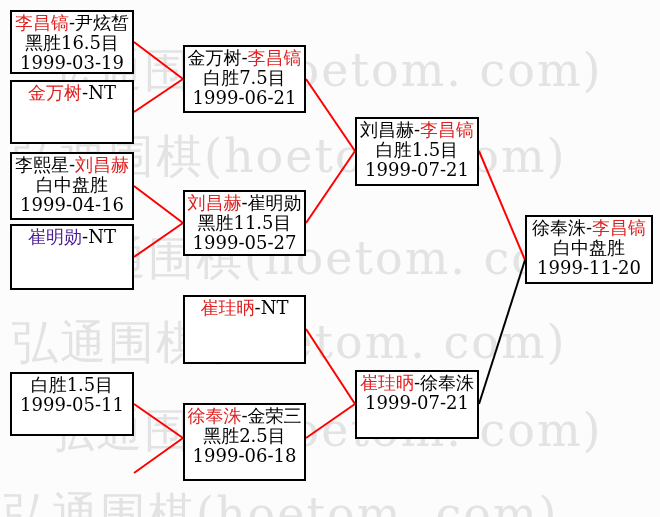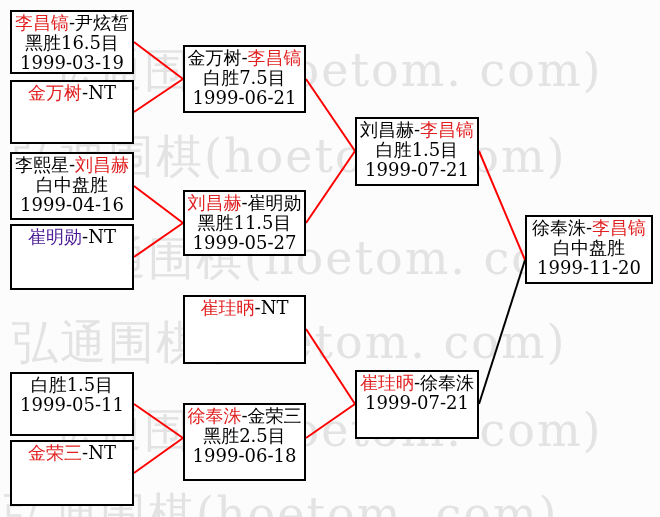--- a/index.html
+++ b/index.html
@@ -66,23 +66,20 @@
 
   <div class="box" style="left:10px;top:224px;width:124px;height:66px">
     <div class="ln"><span style="color: #4c1d95;">崔明勋</span><span>-NT</span></div>
   </div>
 
   <div class="box" style="left:10px;top:372px;width:124px;height:64px">
     <div class="ln">白胜1.5目</div>
     <div class="ln">1999-05-11</div>
   </div>
 
-  <div class="box" style="left:10px;top:440px;width:124px;height:66px">
-    <div class="ln"><span style="color: rgb(224, 32, 32);">金荣三</span><span>-NT</span></div>
-  </div>
 
   <div class="box" style="left:183px;top:45px;width:123px;height:68px">
     <div class="ln"><span>金万树-</span><span style="color: rgb(224, 32, 32);">李昌镐</span></div>
     <div class="ln">白胜7.5目</div>
     <div class="ln">1999-06-21</div>
   </div>
 
   <div class="box" style="left:183px;top:190px;width:123px;height:66px">
     <div class="ln"><span style="color: rgb(224, 32, 32);">刘昌赫</span><span>-崔明勋</span></div>
     <div class="ln">黑胜11.5目</div>

